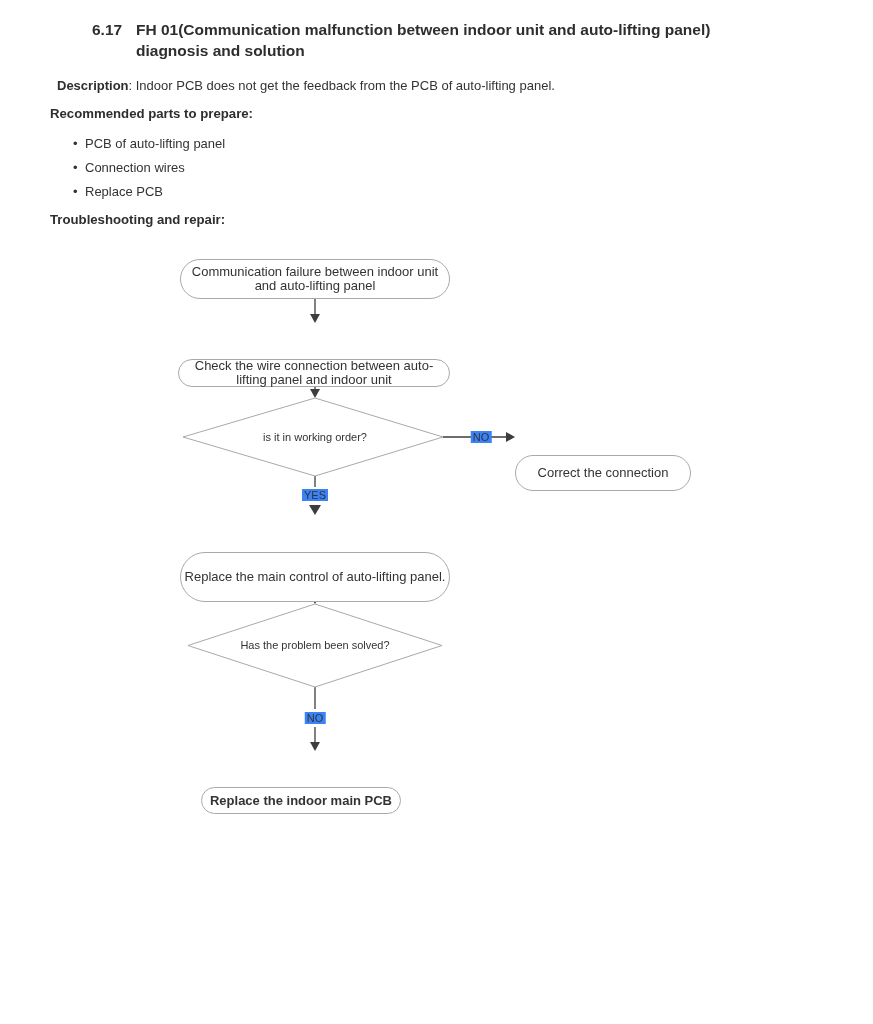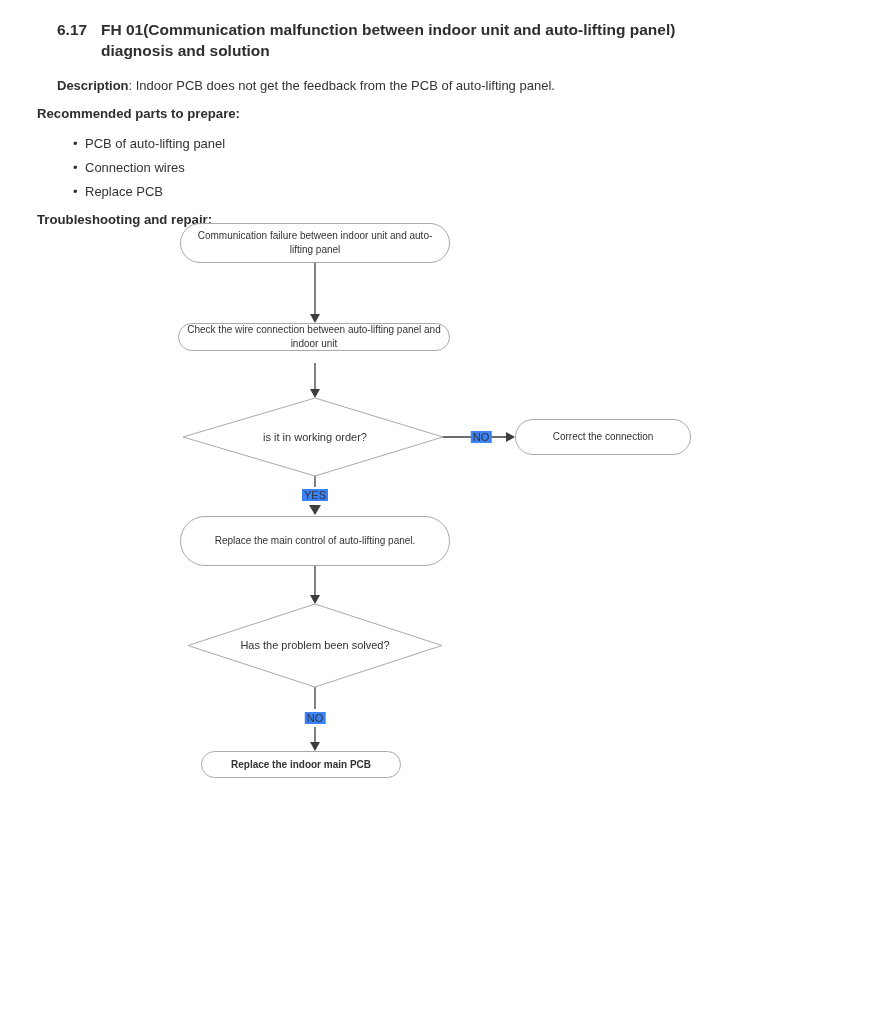--- a/index.html
+++ b/index.html
@@ -14,31 +14,32 @@
     overflow: hidden;
   }
   
   .title-row {
     display: flex;
     padding: 19px 0 0 57px;
     font-weight: bold;
     font-size: 15.5px;
     line-height: 21px;
     color: #2e2e2e;
+    margin-left: 35px;
   }
   .title-num { width: 44px; flex: 0 0 44px; }
   .title-text { width: 680px; }
   .desc-line {
     padding: 17px 9px 0 57px;
     font-size: 13px;
     line-height: 16px;
   }
   .desc-line b { color: #2e2e2e; }
   .sub-heading {
-    padding: 12px 0 0 37px;
+    padding: 12px 0 0 50px;
     font-weight: bold;
     font-size: 13.2px;
     line-height: 16px;
     color: #2e2e2e;
   }
   .parts-list {
     list-style: none;
     padding: 6px 0 0 85px;
     font-size: 13px;
   }
@@ -64,23 +65,24 @@
   }
   .flowchart svg { position: absolute; left: 0; top: 0; }
   .fc-node {
     position: absolute;
     display: flex;
     align-items: center;
     justify-content: center;
     text-align: center;
     background: #ffffff;
     border: 1px solid #a9a9a9;
-    font-size: 10px;
+    font-size: 13px;
     line-height: 14px;
     color: #333333;
+    margin-top: 36px;
   }
   .fc-text {
     position: absolute;
     display: flex;
     align-items: center;
     justify-content: center;
     text-align: center;
     font-size: 11px;
     line-height: 14px;
     color: #333333;

